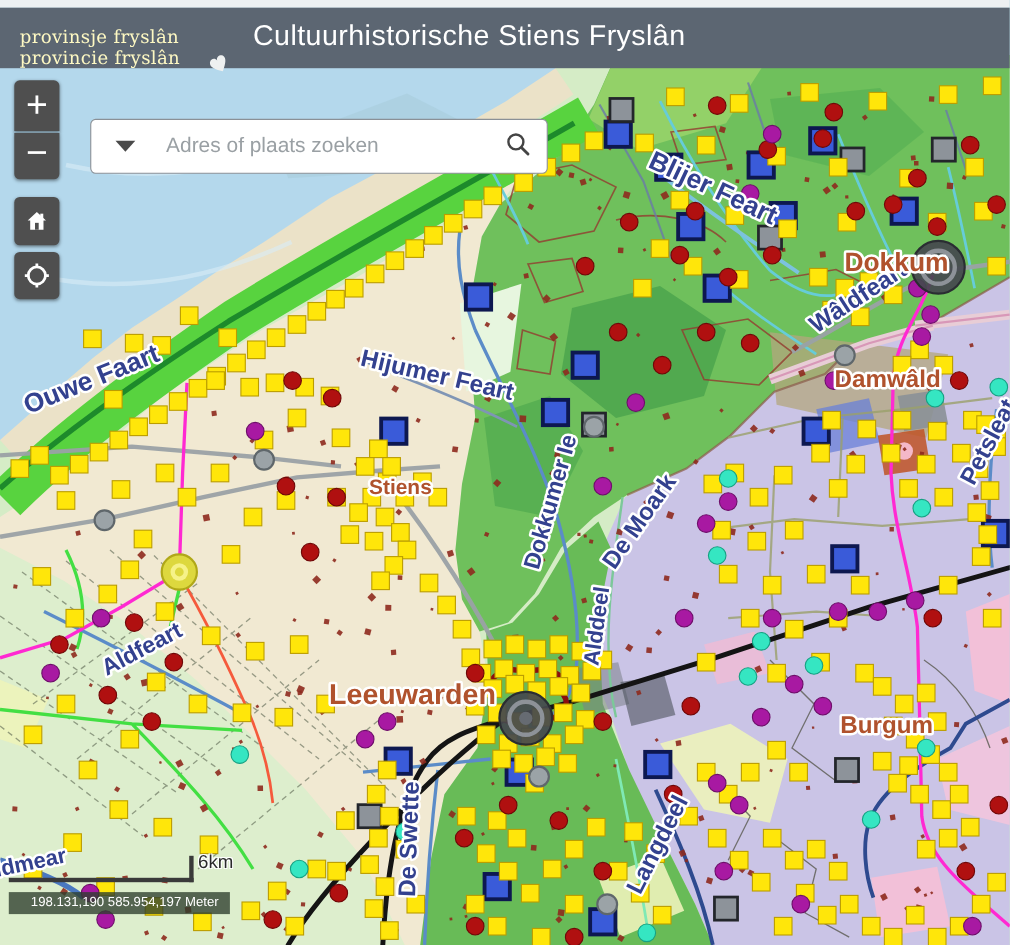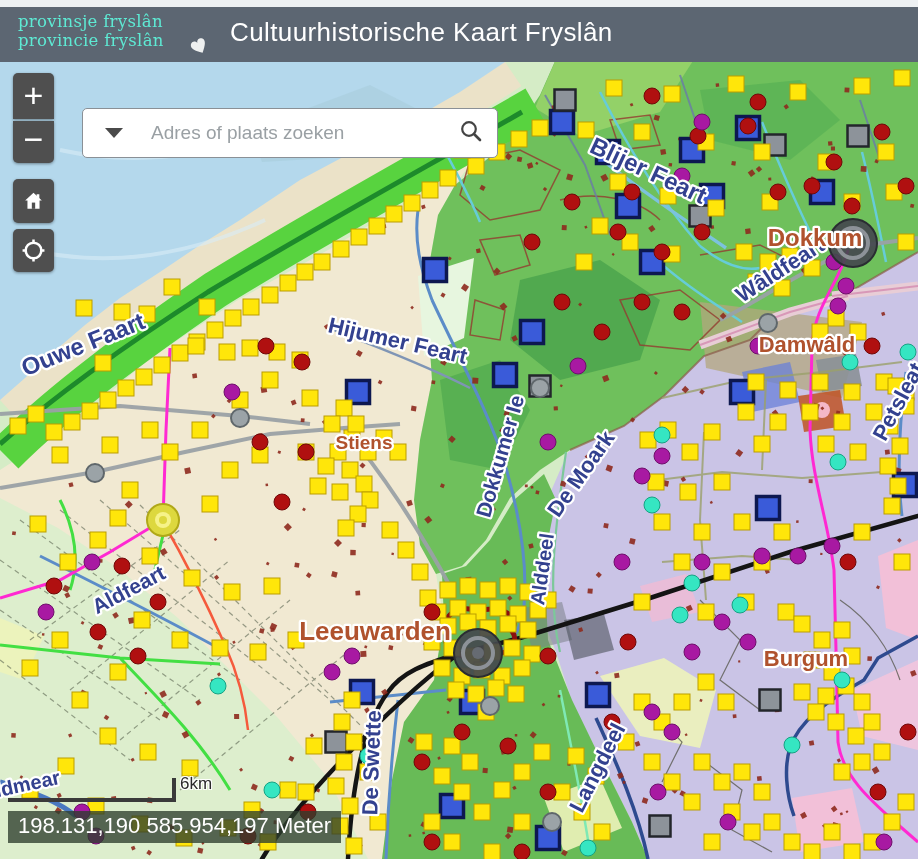--- a/index.html
+++ b/index.html
@@ -1,20 +1,20 @@
 <!DOCTYPE html>
 <html><head>
 <meta charset="utf-8">
 <style>
   html,body{margin:0;padding:0;}
   body{width:918px;height:859px;overflow:hidden;position:relative;background:#b4d8ec;
        font-family:"Liberation Sans", sans-serif;}
   #top-strip{position:absolute;left:0;top:0;width:918px;height:7px;background:#edf0f2;z-index:30;}
   #header{position:absolute;left:0;top:7px;width:918px;height:55px;background:#5c6672;z-index:30;}
-  #logo{position:absolute;left:18px;top:6px;color:#5eead4;font-family:"DejaVu Serif", serif;
+  #logo{position:absolute;left:18px;top:18px;color:#fef9c3;font-family:"DejaVu Serif", serif;
         font-size:16.5px;line-height:1.15;letter-spacing:.3px;cursor:pointer;}
   #logo .heart{position:absolute;left:170px;top:22px;}
   #app-title{position:absolute;left:230px;top:10px;color:#ffffff;font-size:26px;font-weight:400;
         letter-spacing:.4px;}
   #map-wrap{position:absolute;left:0;top:0;width:918px;height:859px;}
   svg text{user-select:none;}
   .ctl{position:absolute;background:#4f4f4f;border-radius:5px;color:#fff;text-align:center;
        cursor:pointer;box-shadow:0 1px 3px rgba(0,0,0,.4);z-index:20;}
   #zoom-in {left:13px;top:73px;width:41px;height:46px;font-size:34px;line-height:44px;border-radius:5px 5px 0 0;}
   #zoom-out{left:13px;top:121px;width:41px;height:42px;font-size:34px;line-height:36px;border-radius:0 0 5px 5px;}
@@ -28,21 +28,21 @@
   #search-input{flex:1;border:none;outline:none;font-size:19px;color:#444;margin-left:26px;
        font-family:"Liberation Sans", sans-serif;background:transparent;}
   #search-input::placeholder{color:#9aa0a4;}
   #search-btn{margin-right:14px;cursor:pointer;display:flex;align-items:center;}
   #scalebar{position:absolute;left:8px;top:776px;z-index:15;pointer-events:none;}
   #scalebar .bar{position:absolute;left:0;top:22px;width:168px;height:4px;background:#3a3a3a;}
   #scalebar .tick{position:absolute;left:164px;top:2px;width:4px;height:24px;background:#3a3a3a;}
   #scalebar .lbl{position:absolute;left:172px;top:-2px;font-size:17px;color:#2a2a2a;font-weight:400;
        text-shadow:-1px -1px 0 #fff,1px -1px 0 #fff,-1px 1px 0 #fff,1px 1px 0 #fff;}
   #coords{position:absolute;left:8px;top:811px;background:rgba(45,62,45,.78);color:#fff;
-       font-size:22px;padding:2px 10px 4px 10px;z-index:15;}
+       font-size:12px;padding:2px 10px 4px 20px;z-index:15;}
 </style>
 </head>
 <body>
 
 <div id="map-wrap">
 <svg id="map-svg" width="918" height="859" viewBox="0 0 918 859" xmlns="http://www.w3.org/2000/svg">
   <g id="g-regions">
     <rect x="0" y="50" width="918" height="809" fill="#d5ecc6"></rect>
     <polygon fill="#f1e9d2" points="482,148 455,185 438,215 430,260 428,320 432,380 420,440 414,500 422,545 436,574 444,620 434,680 404,722 392,780 382,859 0,859 0,470 28,452 78,420 148,360 238,300 328,250 428,190"></polygon>
     <polygon fill="#ddeecd" points="0,498 58,528 118,568 178,618 228,668 278,718 328,778 368,859 0,859"></polygon>
@@ -817,21 +817,21 @@
 <div id="header">
   <div id="logo">
     <div>provinsje fryslân</div>
     <div>provincie fryslân</div>
     <span class="heart">
       <svg width="22" height="22" viewBox="0 0 20 20">
           <path d="M10 17 C4.5 12 2 8.5 4 5.5 C6 3 9.5 4 10 7 C10.5 4 14 3 16 5.5 C18 8.5 15.5 12 10 17 Z" fill="#eef0f0" transform="rotate(-28 10 10)"></path>
         </svg>
     </span>
   </div>
-  <div id="app-title">Cultuurhistorische Kaart Fryslân</div>
+  <div id="app-title">Cultuurhistorische Stiens Fryslân</div>
 </div>
 
 <div id="zoom-in" class="ctl">+</div>
 <div id="zoom-out" class="ctl">−</div>
 <div id="home-btn" class="ctl">
   <span><svg width="25" height="25" viewBox="0 0 24 24">
         <path d="M4 12 L12 4.5 L20 12 L17.8 12 L17.8 20 L6.2 20 L6.2 12 Z" fill="#ffffff"></path>
         <rect x="15" y="6" width="2.6" height="4.5" fill="#ffffff"></rect>
         <rect x="10.4" y="14" width="3.2" height="6" fill="#4f4f4f"></rect>
       </svg></span>

